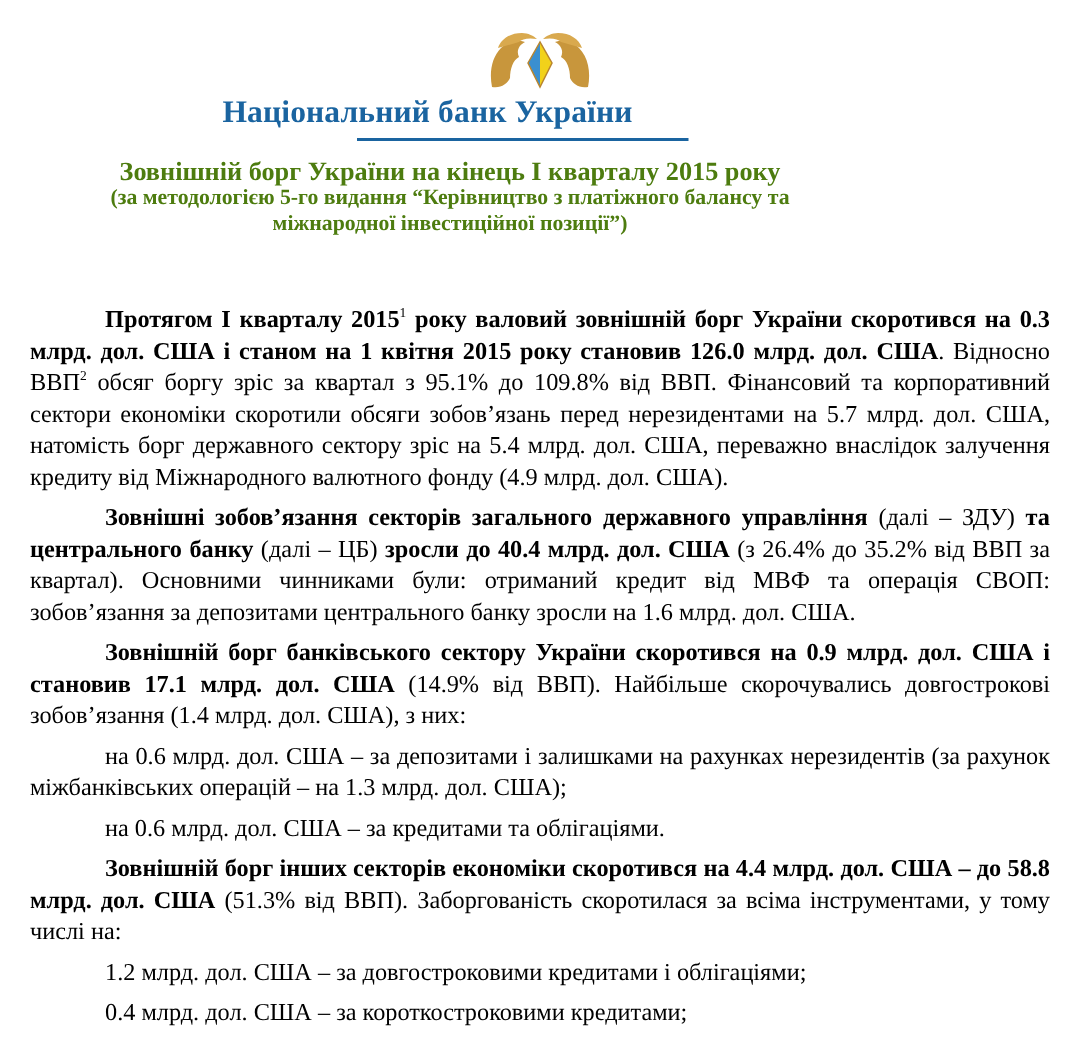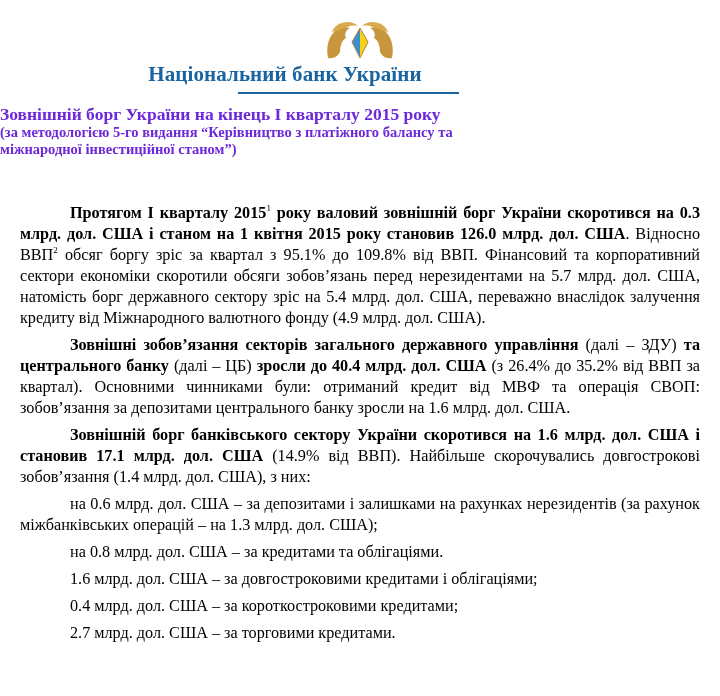--- a/index.html
+++ b/index.html
@@ -35,23 +35,23 @@
       left: 238px;
       width: 221px;
       height: 2px;
       background: #1a64a0;
     }
     .title {
       position: absolute;
       top: 104px;
       left: 0;
       width: 600px;
-      text-align: left;
+      text-align: center;
       font-weight: bold;
-      color: #6d28d9;
+      color: #4d7c0f;
     }
     .title .main { font-size: 17.5px; line-height: 20px; }
     .title .sub { font-size: 14.5px; line-height: 17px; }
 
     .body {
       position: absolute;
       top: 203px;
       left: 20px;
       width: 680px;
       font-size: 16.2px;
@@ -83,28 +83,29 @@
     <path d="M30 24 L38 10 L46 24 L38 40 Z" fill="none" stroke="#b9852e" stroke-width="1"></path>
   </svg>
 </div>
 
 <div class="bank-name">Національний банк України</div>
 <div class="rule"></div>
 
 <div class="title">
   <div class="main">Зовнішній борг України на кінець І кварталу 2015 року</div>
   <div class="sub">(за методологією 5-го видання “Керівництво з платіжного балансу та</div>
-  <div class="sub">міжнародної інвестиційної станом”)</div>
+  <div class="sub">міжнародної інвестиційної позиції”)</div>
 </div>
 
 <div class="body">
   <p class="para"><b>Протягом І кварталу 2015</b><sup>1</sup><b> року валовий зовнішній борг України скоротився на 0.3 млрд. дол. США і станом на 1 квітня 2015 року становив 126.0 млрд. дол. США</b><span>. Відносно ВВП</span><sup>2</sup><span> обсяг боргу зріс за квартал з 95.1% до 109.8% від ВВП. Фінансовий та корпоративний сектори економіки скоротили обсяги зобов’язань перед нерезидентами на 5.7 млрд. дол. США, натомість борг державного сектору зріс на 5.4 млрд. дол. США, переважно внаслідок залучення кредиту від Міжнародного валютного фонду (4.9 млрд. дол. США).</span></p>
 
   <p class="para gap"><b>Зовнішні зобов’язання секторів загального державного управління</b><span> (далі – ЗДУ) </span><b>та центрального банку</b><span> (далі – ЦБ) </span><b>зросли до 40.4 млрд. дол. США</b><span> (з 26.4% до 35.2% від ВВП за квартал). Основними чинниками були: отриманий кредит від МВФ та операція СВОП: зобов’язання за депозитами центрального банку зросли на 1.6 млрд. дол. США.</span></p>
 
-  <p class="para gap"><b>Зовнішній борг банківського сектору України скоротився на 1.6 млрд. дол. США і становив 17.1 млрд. дол. США</b><span> (14.9% від ВВП). Найбільше скорочувались довгострокові зобов’язання (1.4 млрд. дол. США), з них:</span></p>
+  <p class="para gap"><b>Зовнішній борг банківського сектору України скоротився на 0.9 млрд. дол. США і становив 17.1 млрд. дол. США</b><span> (14.9% від ВВП). Найбільше скорочувались довгострокові зобов’язання (1.4 млрд. дол. США), з них:</span></p>
   <p class="item">на 0.6 млрд. дол. США – за депозитами і залишками на рахунках нерезидентів (за рахунок міжбанківських операцій – на 1.3 млрд. дол. США);</p>
-  <p class="item">на 0.8 млрд. дол. США – за кредитами та облігаціями.</p>
+  <p class="item">на 0.6 млрд. дол. США – за кредитами та облігаціями.</p>
 
-  <p class="item2">1.6 млрд. дол. США – за довгостроковими кредитами і облігаціями;</p>
+  <p class="para gap"><b>Зовнішній борг інших секторів економіки скоротився на 4.4 млрд. дол. США – до 58.8 млрд. дол. США</b><span> (51.3% від ВВП). Заборгованість скоротилася за всіма інструментами, у тому числі на:</span></p>
+  <p class="item2">1.2 млрд. дол. США – за довгостроковими кредитами і облігаціями;</p>
   <p class="item2">0.4 млрд. дол. США – за короткостроковими кредитами;</p>
   <p class="item2">2.7 млрд. дол. США – за торговими кредитами.</p>
 </div>
 
 </body></html>

